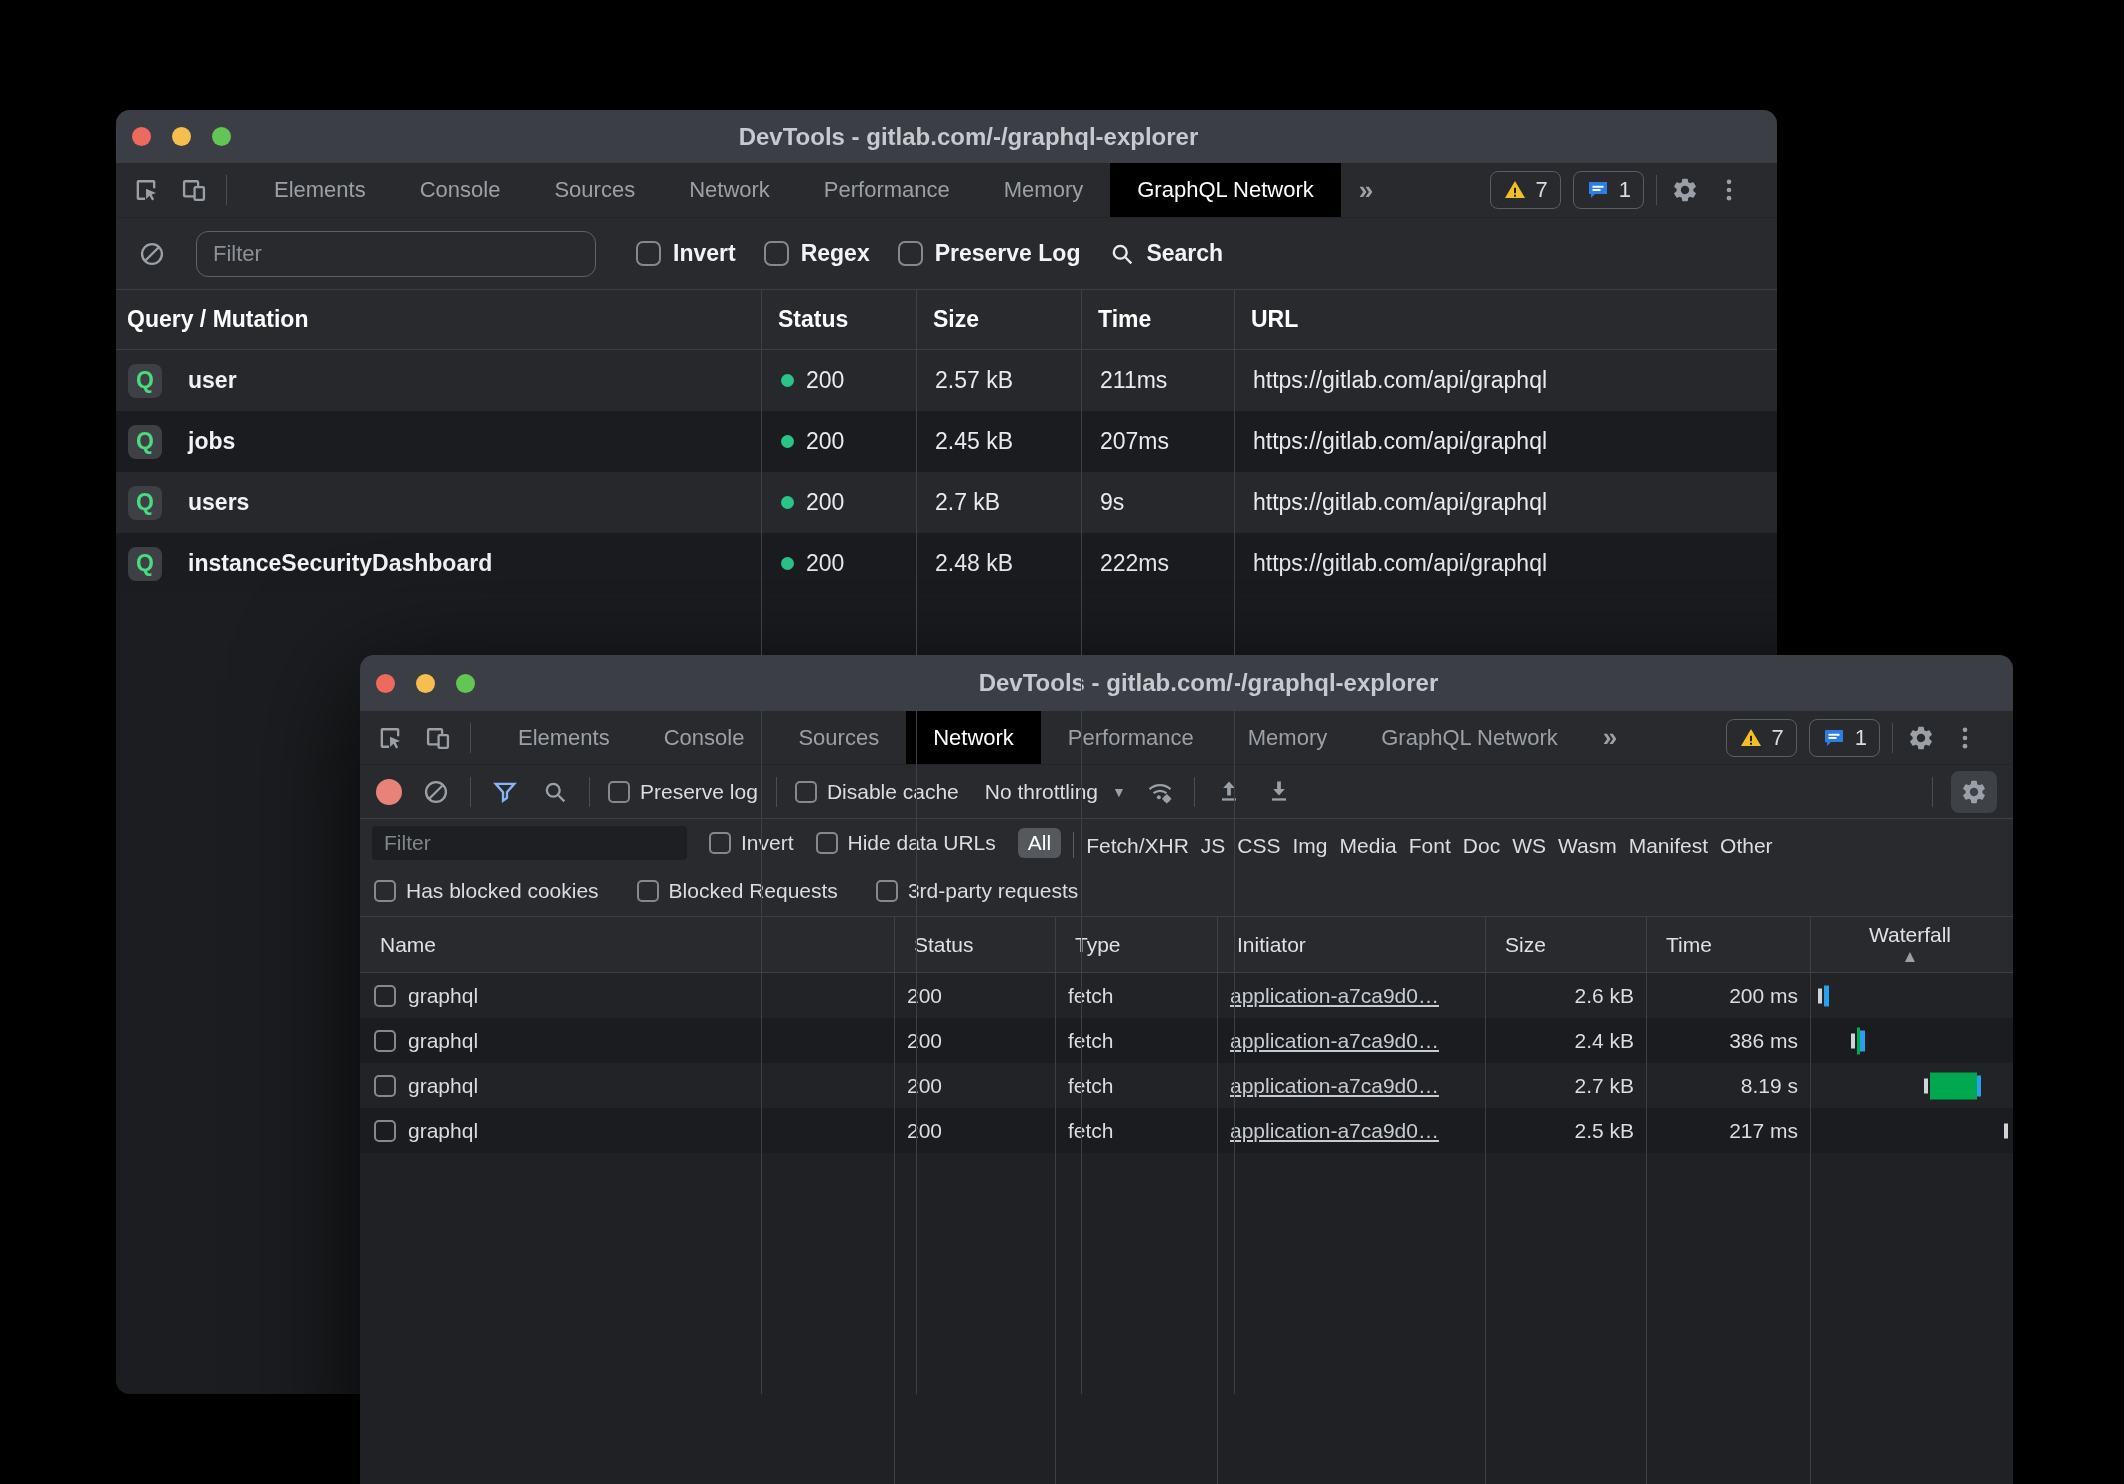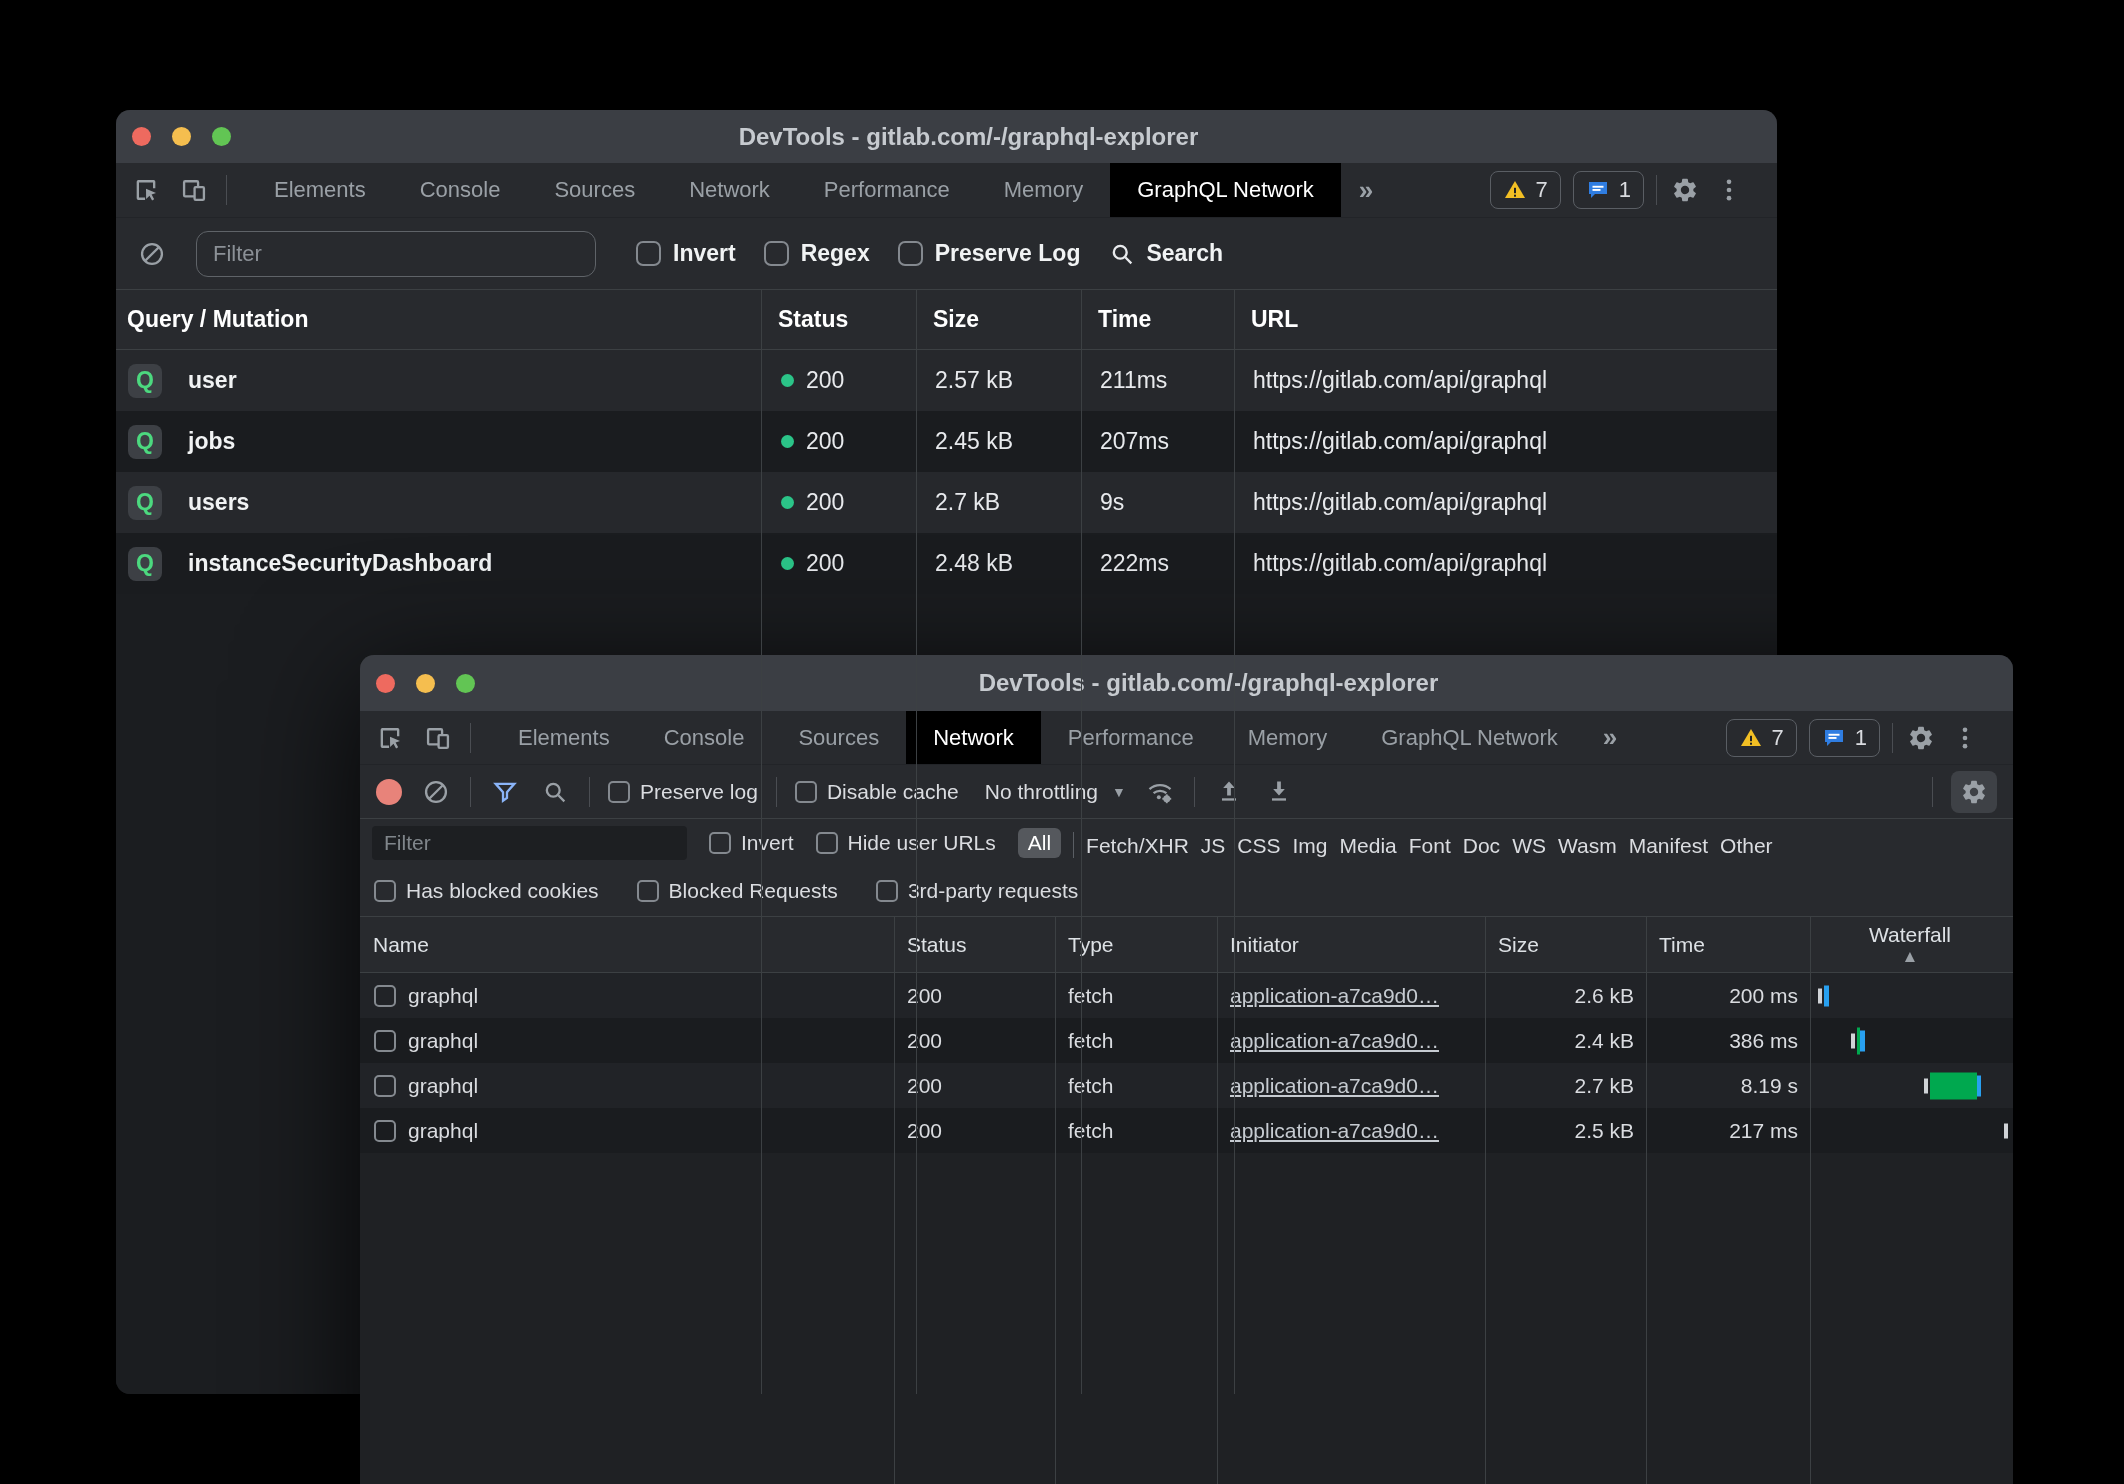--- a/index.html
+++ b/index.html
@@ -104,21 +104,21 @@
   .filter-input-front{width:315px;height:34px;background:#1d1f22;border:none;border-radius:4px;color:var(--text);
        font-size:21px;padding:0 12px;outline:none;font-family:inherit;}
   .filter-input-front::placeholder{color:#80868b;}
   .chips{display:flex;align-items:flex-end;gap:12px;color:var(--text);font-size:21px;}
   .chip{cursor:default;}
   .chip-selected{background:#55585d;color:#fff;border-radius:6px;padding:3px 10px;}
   .chipdiv{width:1px;height:26px;background:#5a5e64;}
   .filterrow2{background:var(--bar-bg);height:51px;display:flex;align-items:center;gap:38px;padding:0 14px;border-bottom:1px solid var(--line);flex:none;}
 
   .ghead-f{height:56px;background:var(--bar-bg);border-bottom:1px solid var(--line);font-size:21px;color:#dde1e5;}
-  .ghead-f .hcell{padding-left:13px;}
+  .ghead-f .hcell{padding-left:20px;}
   .wf-head{display:flex;align-items:center;justify-content:space-between;padding:0 16px 0 13px;flex-direction:column;}
   .sort-arrow{color:#9aa0a6;font-size:17px;}
 
   .grow-f{height:45px;font-size:21px;color:var(--text);}
   .grow-f.odd{background:var(--row-light-f);}
   .grow-f.even{background:var(--row-dark);}
   .namecell{display:flex;align-items:center;gap:12px;padding-left:14px;}
   .cell-pad-f{padding-left:13px;}
   .cell-right{text-align:right;padding-right:12px;}
   .initiator{color:#c6cbd1;text-decoration:underline;white-space:nowrap;overflow:hidden;}
@@ -442,21 +442,21 @@
     </div>
 
     <div class="filterrow1">
       <input class="filter-input-front" type="text" placeholder="Filter" style="">
       <span class="cb-item-f">
         <span class="cb-f"></span>
         <span class="tool-label">Invert</span>
       </span>
       <span class="cb-item-f">
         <span class="cb-f"></span>
-        <span class="tool-label">Hide user URLs</span>
+        <span class="tool-label">Hide data URLs</span>
       </span>
       <span class="chips">
         <span class="chip chip-selected">All</span>
         <span class="chipdiv"></span>
         <span class="chip">Fetch/XHR</span>
         <span class="chip">JS</span>
         <span class="chip">CSS</span>
         <span class="chip">Img</span>
         <span class="chip">Media</span>
         <span class="chip">Font</span>

